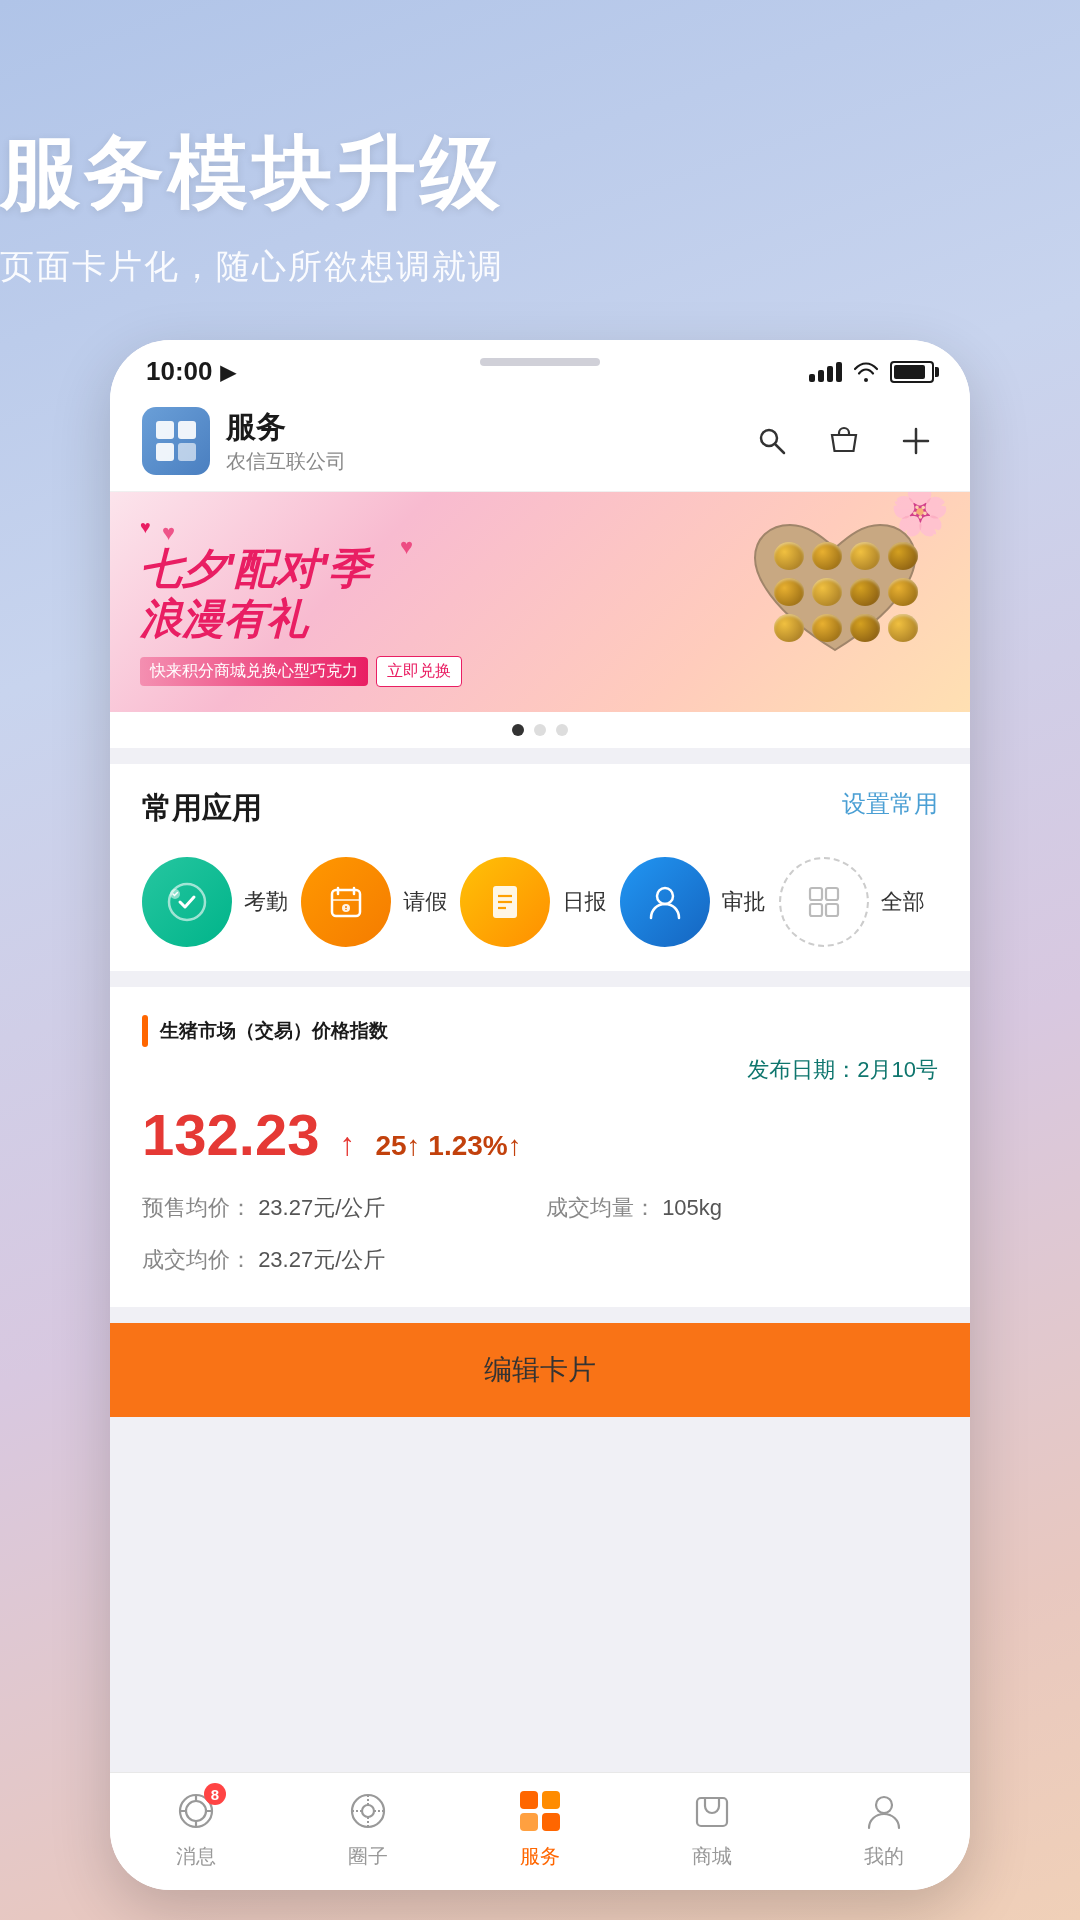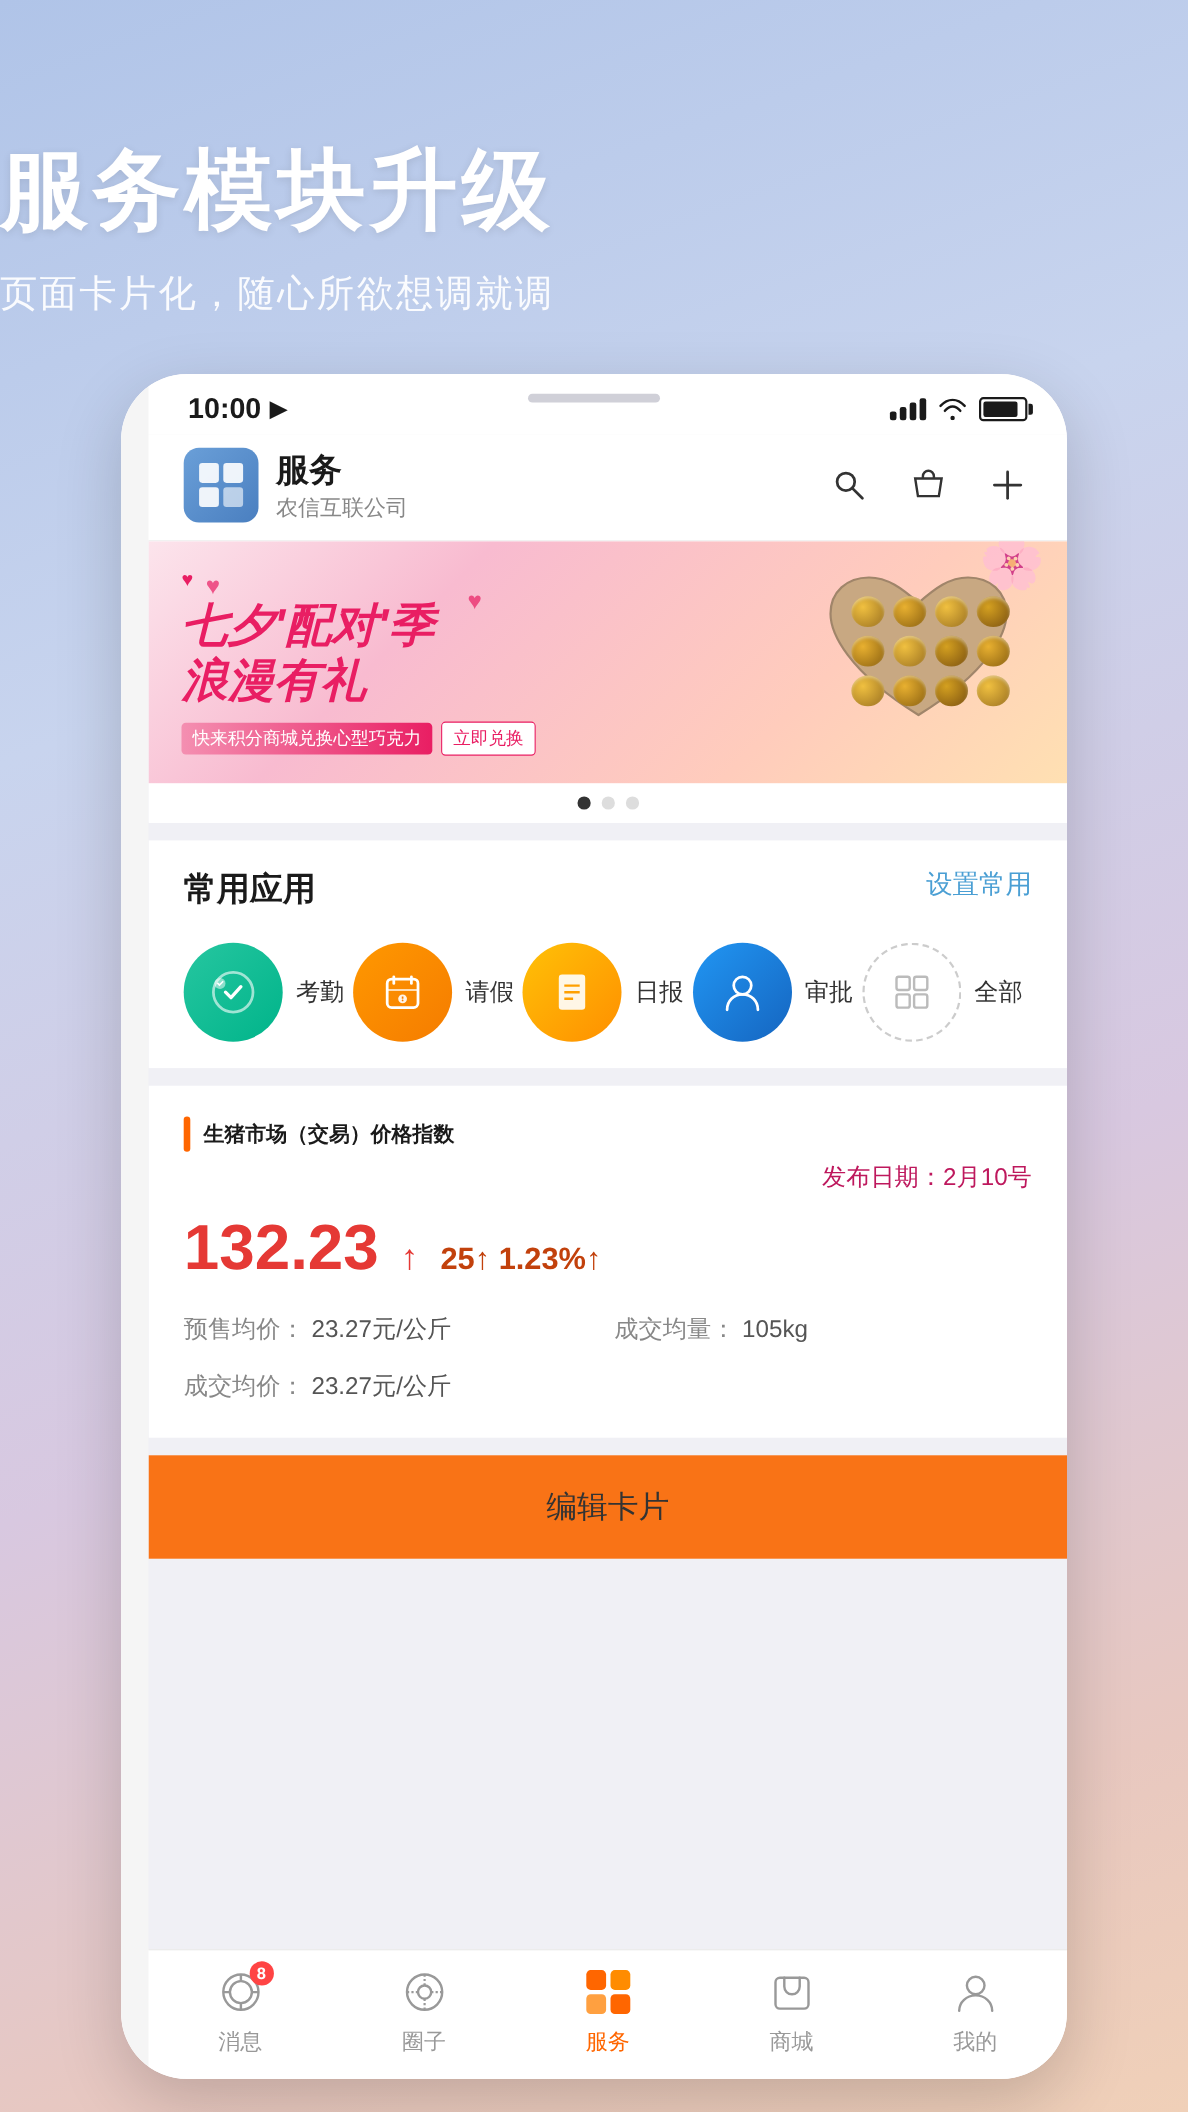--- a/index.html
+++ b/index.html
@@ -65,21 +65,20 @@
 
     
     .phone-screen {
       position: absolute;
       top: 0; left: 0; right: 0; bottom: 0;
       background: #f5f5f5;
       border-radius: 60px;
       overflow: hidden;
       display: flex;
       flex-direction: column;
-      padding-left: 25px;
     }
 
     
     .status-bar {
       background: #fff;
       padding: 16px 36px 8px;
       display: flex;
       justify-content: space-between;
       align-items: center;
       flex-shrink: 0;
@@ -363,21 +362,21 @@
       flex-shrink: 0;
     }
     .price-card-title {
       font-size: 19px;
       font-weight: 600;
       color: #1a1a1a;
     }
     .price-date {
       text-align: right;
       font-size: 22px;
-      color: #be185d;
+      color: #0f766e;
       margin-bottom: 16px;
     }
     .price-main {
       display: flex;
       align-items: baseline;
       gap: 20px;
       margin-bottom: 20px;
     }
     .price-value {
       font-size: 58px;

